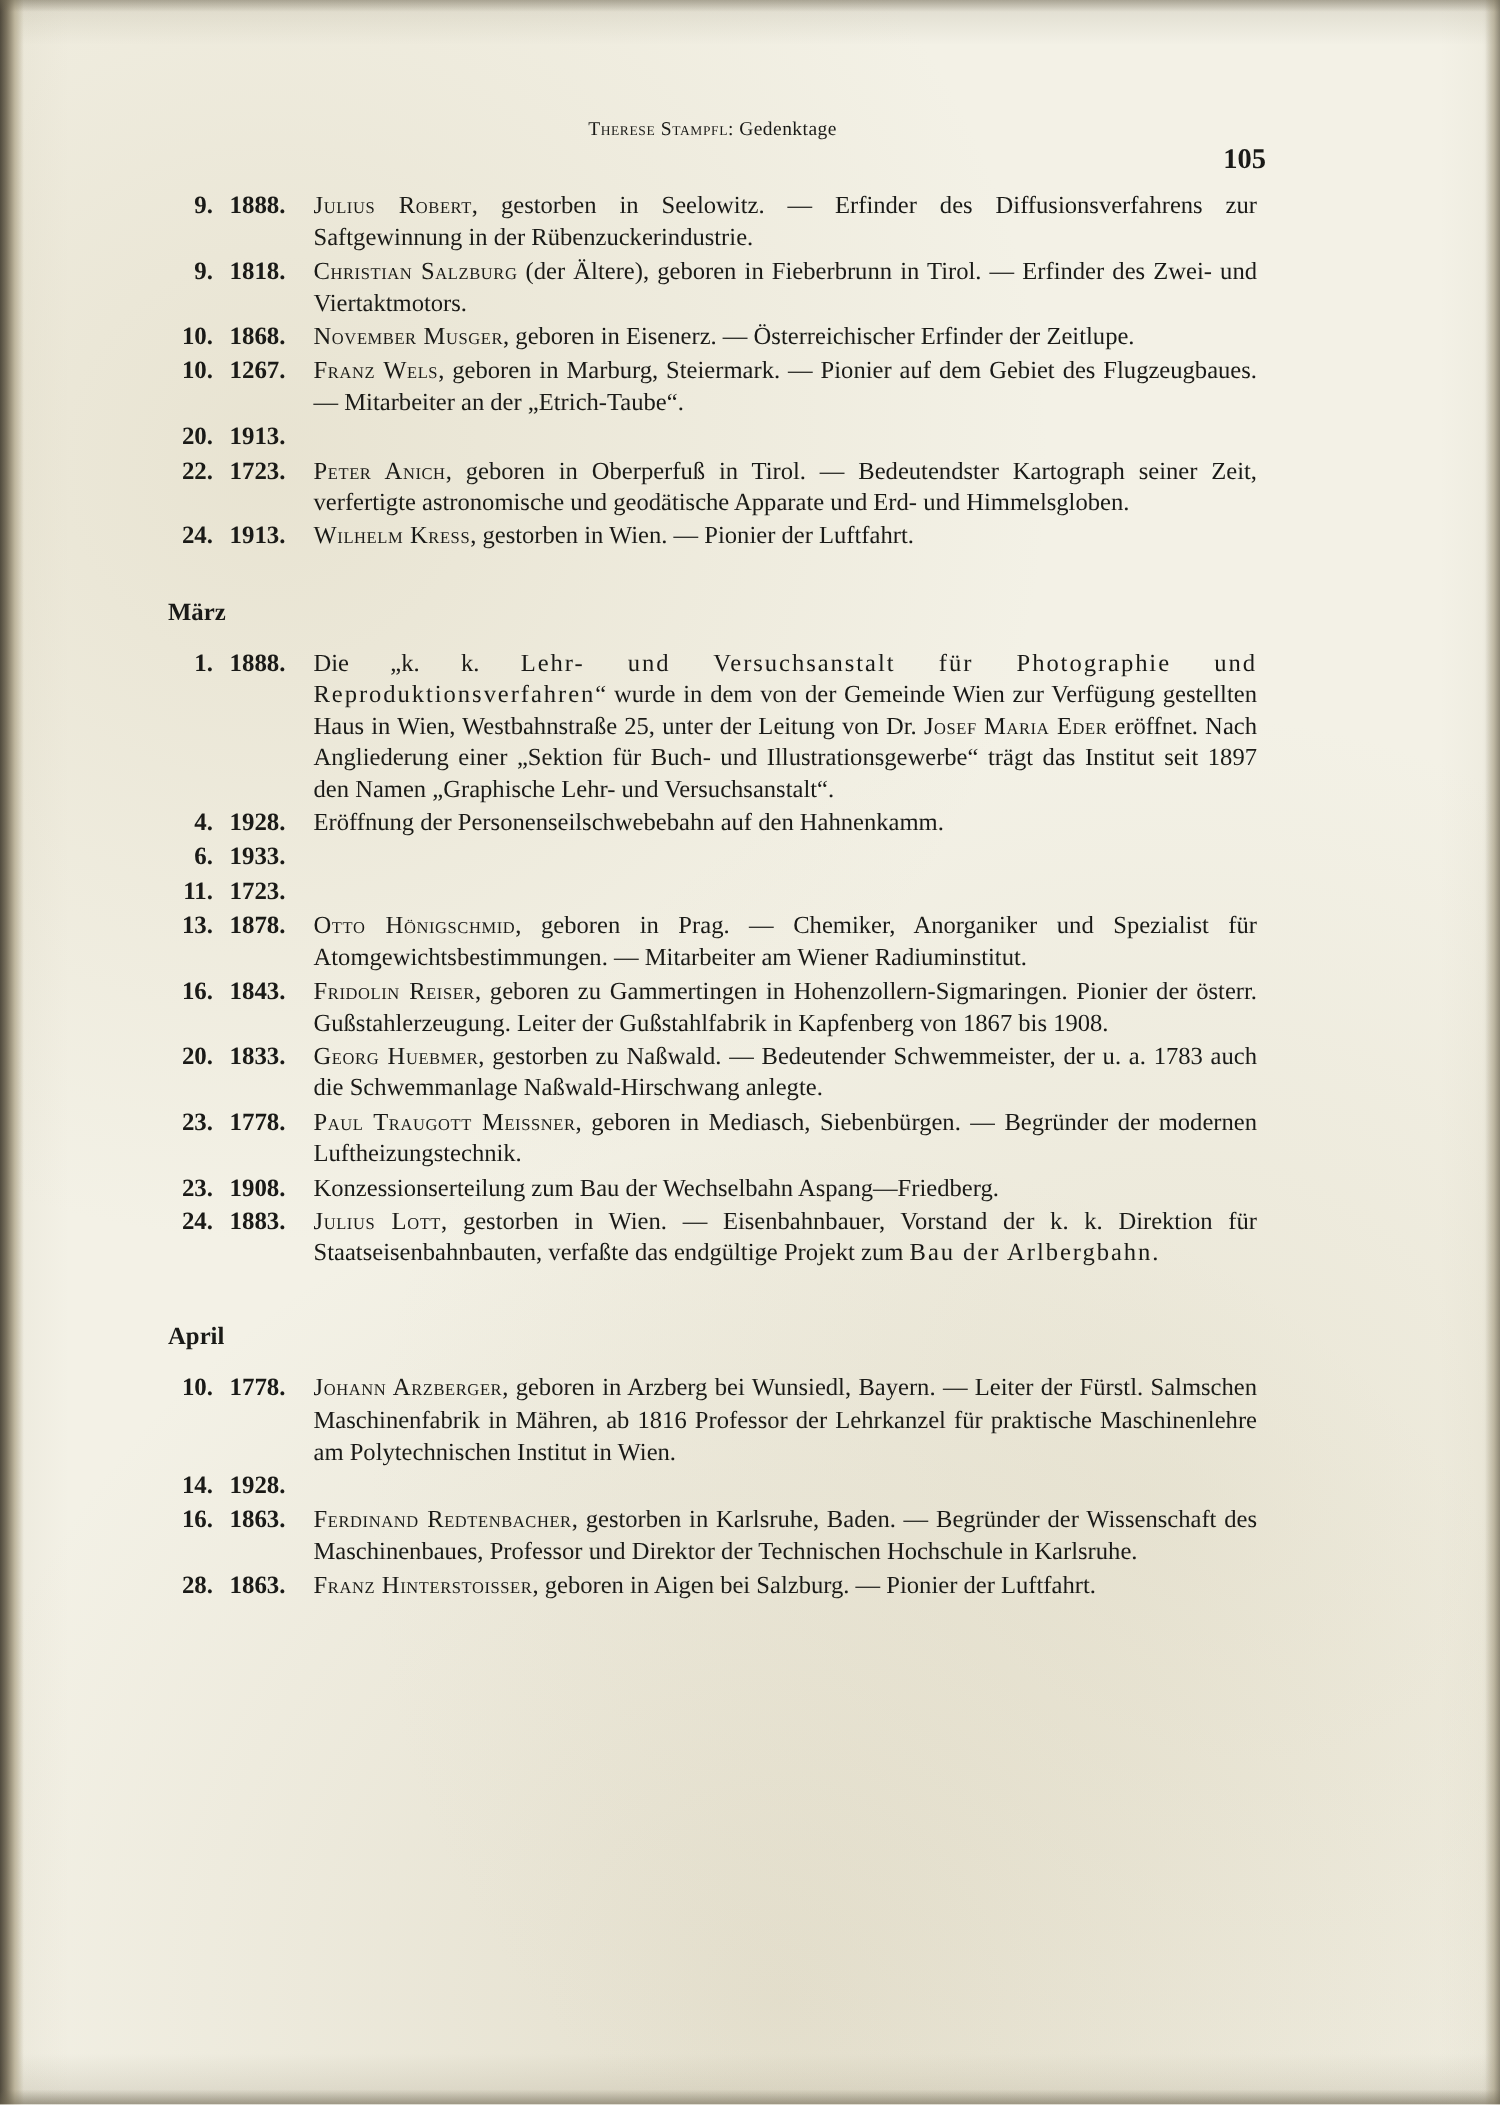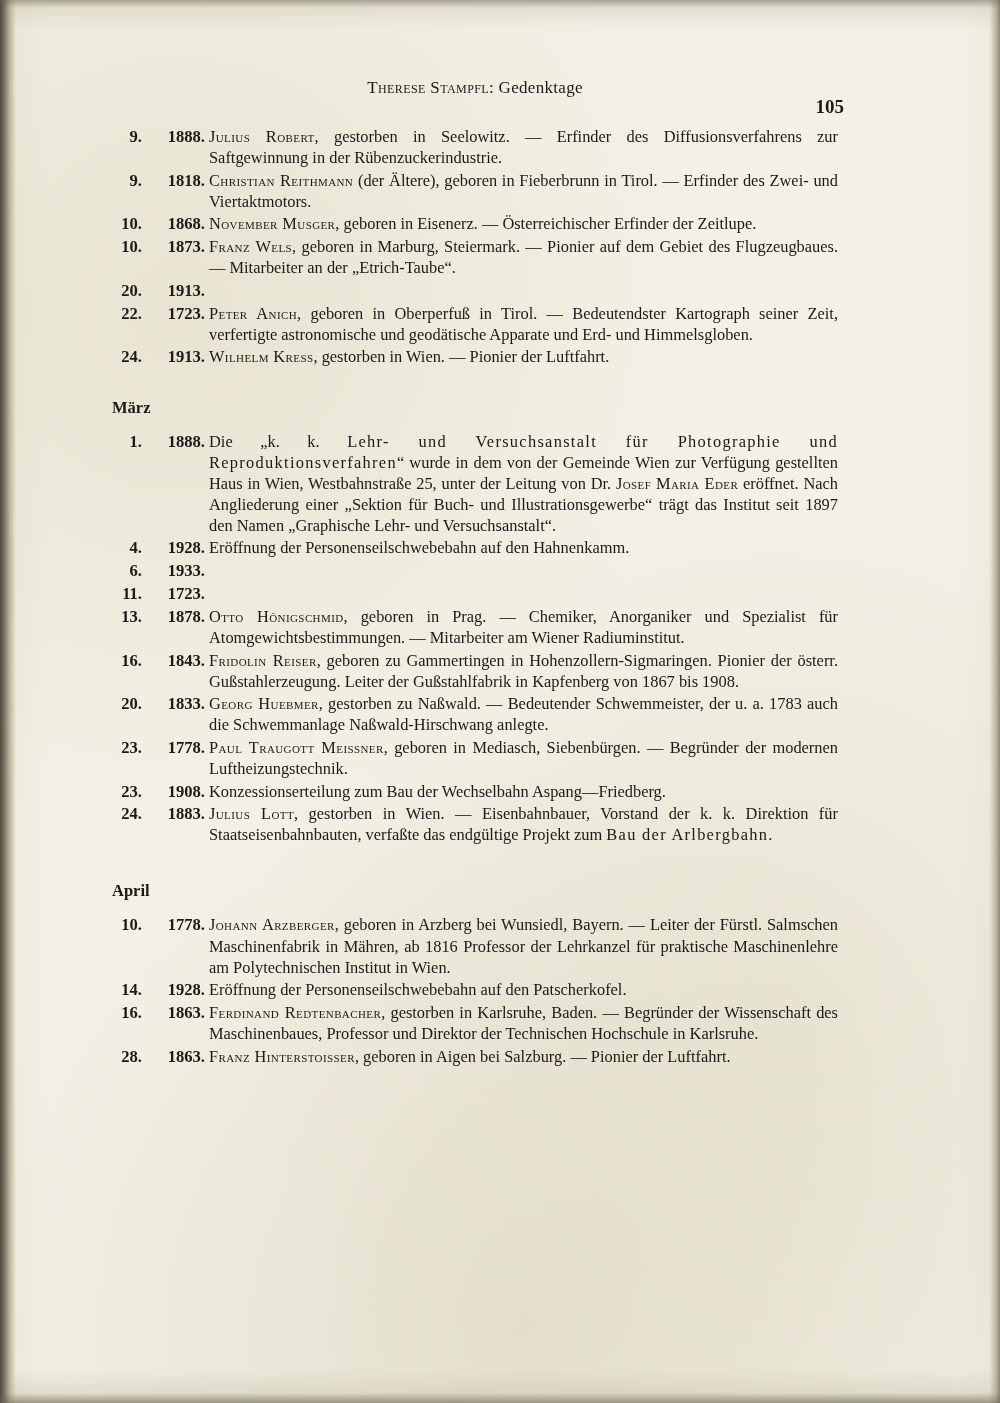--- a/index.html
+++ b/index.html
@@ -74,21 +74,21 @@
   }
 
   
   .runhead {
     position: relative;
     height: 34px;
     margin-bottom: 14px;
   }
   .runhead-title {
     text-align: center;
-    font-size: 17px;
+    font-size: 13px;
     letter-spacing: 0.3px;
     white-space: nowrap;
   }
   .sc {
     font-variant: small-caps;
     letter-spacing: 0.4px;
   }
   .runhead-page {
     position: absolute;
     right: -6px;
@@ -113,21 +113,21 @@
   }
   .entry-day {
     flex: 0 0 30px;
     text-align: right;
     font-weight: bold;
     font-size: 16.6px;
     padding-right: 6px;
   }
   .entry-year {
     flex: 0 0 52px;
-    text-align: right;
+    text-align: left;
     font-weight: bold;
     font-size: 16.6px;
     padding-left: 5px;
   }
   .entry-text {
     flex: 1 1 auto;
     text-align: justify;
     text-justify: inter-word;
     padding-left: 4px;
   }
@@ -166,30 +166,30 @@
 
     <ul class="entries" id="entries-root">
         <li class="entry">
           <span class="entry-day">9.</span>
           <span class="entry-year">1888.</span>
           <span class="entry-text"><span class="sc">Julius Robert</span>, gestorben in Seelowitz. — Erfinder des Diffusionsverfahrens zur Saftgewinnung in der Rübenzuckerindustrie.</span>
         </li>
         <li class="entry">
           <span class="entry-day">9.</span>
           <span class="entry-year">1818.</span>
-          <span class="entry-text"><span class="sc">Christian Reithmann</span> (der Ältere), geboren in Fieberbrunn in Tirol. — Erfinder des Zwei- und Viertaktmotors.</span>
+          <span class="entry-text"><span class="sc">Christian Salzburg</span> (der Ältere), geboren in Fieberbrunn in Tirol. — Erfinder des Zwei- und Viertaktmotors.</span>
         </li>
         <li class="entry">
           <span class="entry-day">10.</span>
           <span class="entry-year">1868.</span>
           <span class="entry-text"><span class="sc">November Musger</span>, geboren in Eisenerz. — Österreichischer Erfinder der Zeitlupe.</span>
         </li>
         <li class="entry">
           <span class="entry-day">10.</span>
-          <span class="entry-year">1873.</span>
+          <span class="entry-year">1267.</span>
           <span class="entry-text"><span class="sc">Franz Wels</span>, geboren in Marburg, Steiermark. — Pionier auf dem Gebiet des Flugzeugbaues. — Mitarbeiter an der „Etrich-Taube“.</span>
         </li>
         <li class="entry">
           <span class="entry-day">20.</span>
           <span class="entry-year">1913.</span>
         </li>
         <li class="entry">
           <span class="entry-day">22.</span>
           <span class="entry-year">1723.</span>
           <span class="entry-text"><span class="sc">Peter Anich</span>, geboren in Oberperfuß in Tirol. — Bedeutendster Kartograph seiner Zeit, verfertigte astronomische und geodätische Apparate und Erd- und Himmelsgloben.</span>
@@ -250,21 +250,20 @@
         </li>
         <li class="section-head april">April</li>
         <li class="entry">
           <span class="entry-day">10.</span>
           <span class="entry-year">1778.</span>
           <span class="entry-text"><span class="sc">Johann Arzberger</span>, geboren in Arzberg bei Wunsiedl, Bayern. — Leiter der Fürstl. Salmschen Maschinenfabrik in Mähren, ab 1816 Professor der Lehrkanzel für praktische Maschinenlehre am Polytechnischen Institut in Wien.</span>
         </li>
         <li class="entry">
           <span class="entry-day">14.</span>
           <span class="entry-year">1928.</span>
-          <span class="entry-text">Eröffnung der Personenseilschwebebahn auf den Patscherkofel.</span>
         </li>
         <li class="entry">
           <span class="entry-day">16.</span>
           <span class="entry-year">1863.</span>
           <span class="entry-text"><span class="sc">Ferdinand Redtenbacher</span>, gestorben in Karlsruhe, Baden. — Begründer der Wissenschaft des Maschinenbaues, Professor und Direktor der Technischen Hochschule in Karlsruhe.</span>
         </li>
         <li class="entry">
           <span class="entry-day">28.</span>
           <span class="entry-year">1863.</span>
           <span class="entry-text"><span class="sc">Franz Hinterstoisser</span>, geboren in Aigen bei Salzburg. — Pionier der Luftfahrt.</span>

